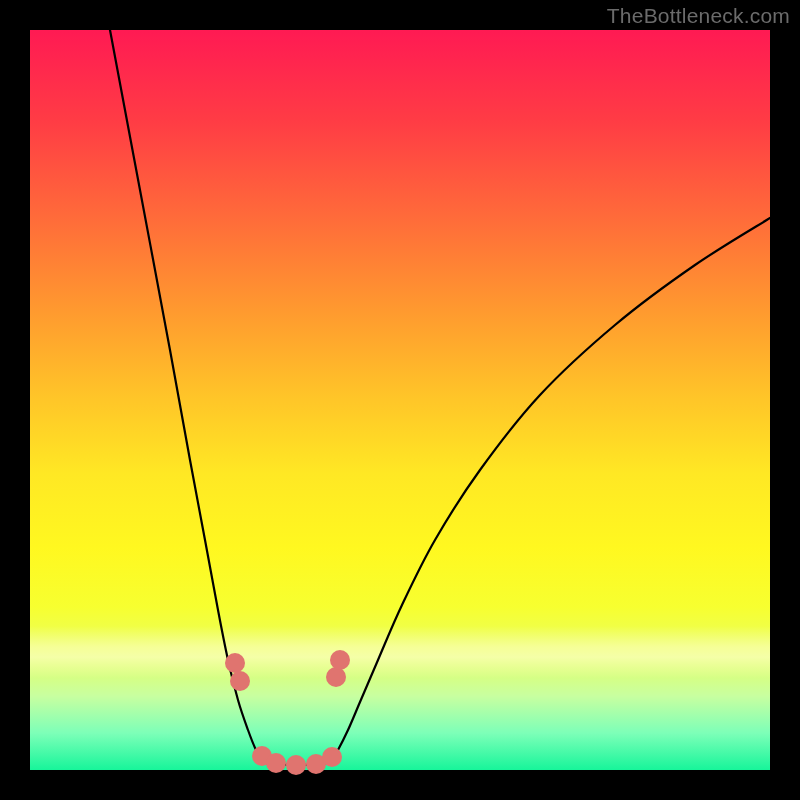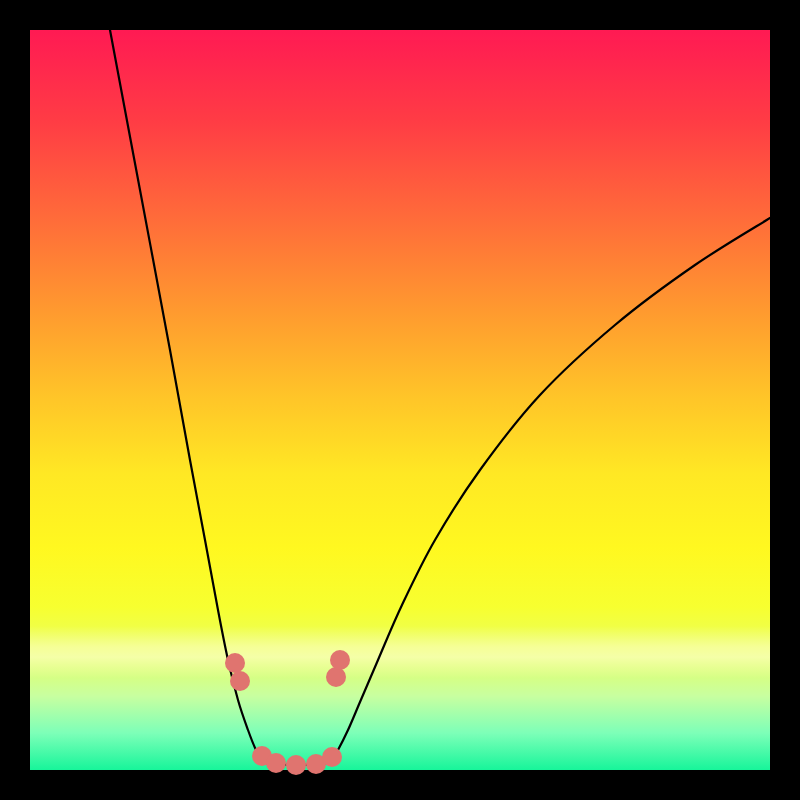--- a/index.html
+++ b/index.html
@@ -70,20 +70,21 @@
     top: 0;
     width: 740px;
     height: 740px;
     overflow: visible;
   }
 </style>
 </head>
 <body>
 
 <div class="frame">
+  <div class="watermark">TheBottleneck.com</div>
 
   <div class="plot">
     <div class="paleband"></div>
 
     <svg class="curve" viewBox="0 0 740 740">
 
       <path id="path-left" fill="none" stroke="#000" stroke-width="2.2" stroke-linecap="round" d="M 80 0 C 85.0 26.7, 100.0 106.7, 110 160 C 120.0 213.3, 131.7 275.0, 140 320 C 148.3 365.0, 154.2 398.3, 160 430 C 165.8 461.7, 170.3 485.0, 175 510 C 179.7 535.0, 184.2 560.0, 188 580 C 191.8 600.0, 194.7 615.0, 198 630 C 201.3 645.0, 204.7 658.3, 208 670 C 211.3 681.7, 215.0 691.7, 218 700 C 221.0 708.3, 223.3 714.5, 226 720 C 228.7 725.5, 232.7 730.8, 234 733"></path>
 
       <path id="path-right" fill="none" stroke="#000" stroke-width="2.2" stroke-linecap="round" d="M 300 733 C 301.3 730.8, 305.0 725.5, 308 720 C 311.0 714.5, 314.3 708.0, 318 700 C 321.7 692.0, 325.0 683.7, 330 672 C 335.0 660.3, 341.0 646.2, 348 630 C 355.0 613.8, 362.5 595.0, 372 575 C 381.5 555.0, 392.0 532.5, 405 510 C 418.0 487.5, 432.5 464.2, 450 440 C 467.5 415.8, 487.5 389.2, 510 365 C 532.5 340.8, 559.2 316.7, 585 295 C 610.8 273.3, 639.2 252.8, 665 235 C 690.8 217.2, 727.5 195.8, 740 188"></path>
 

